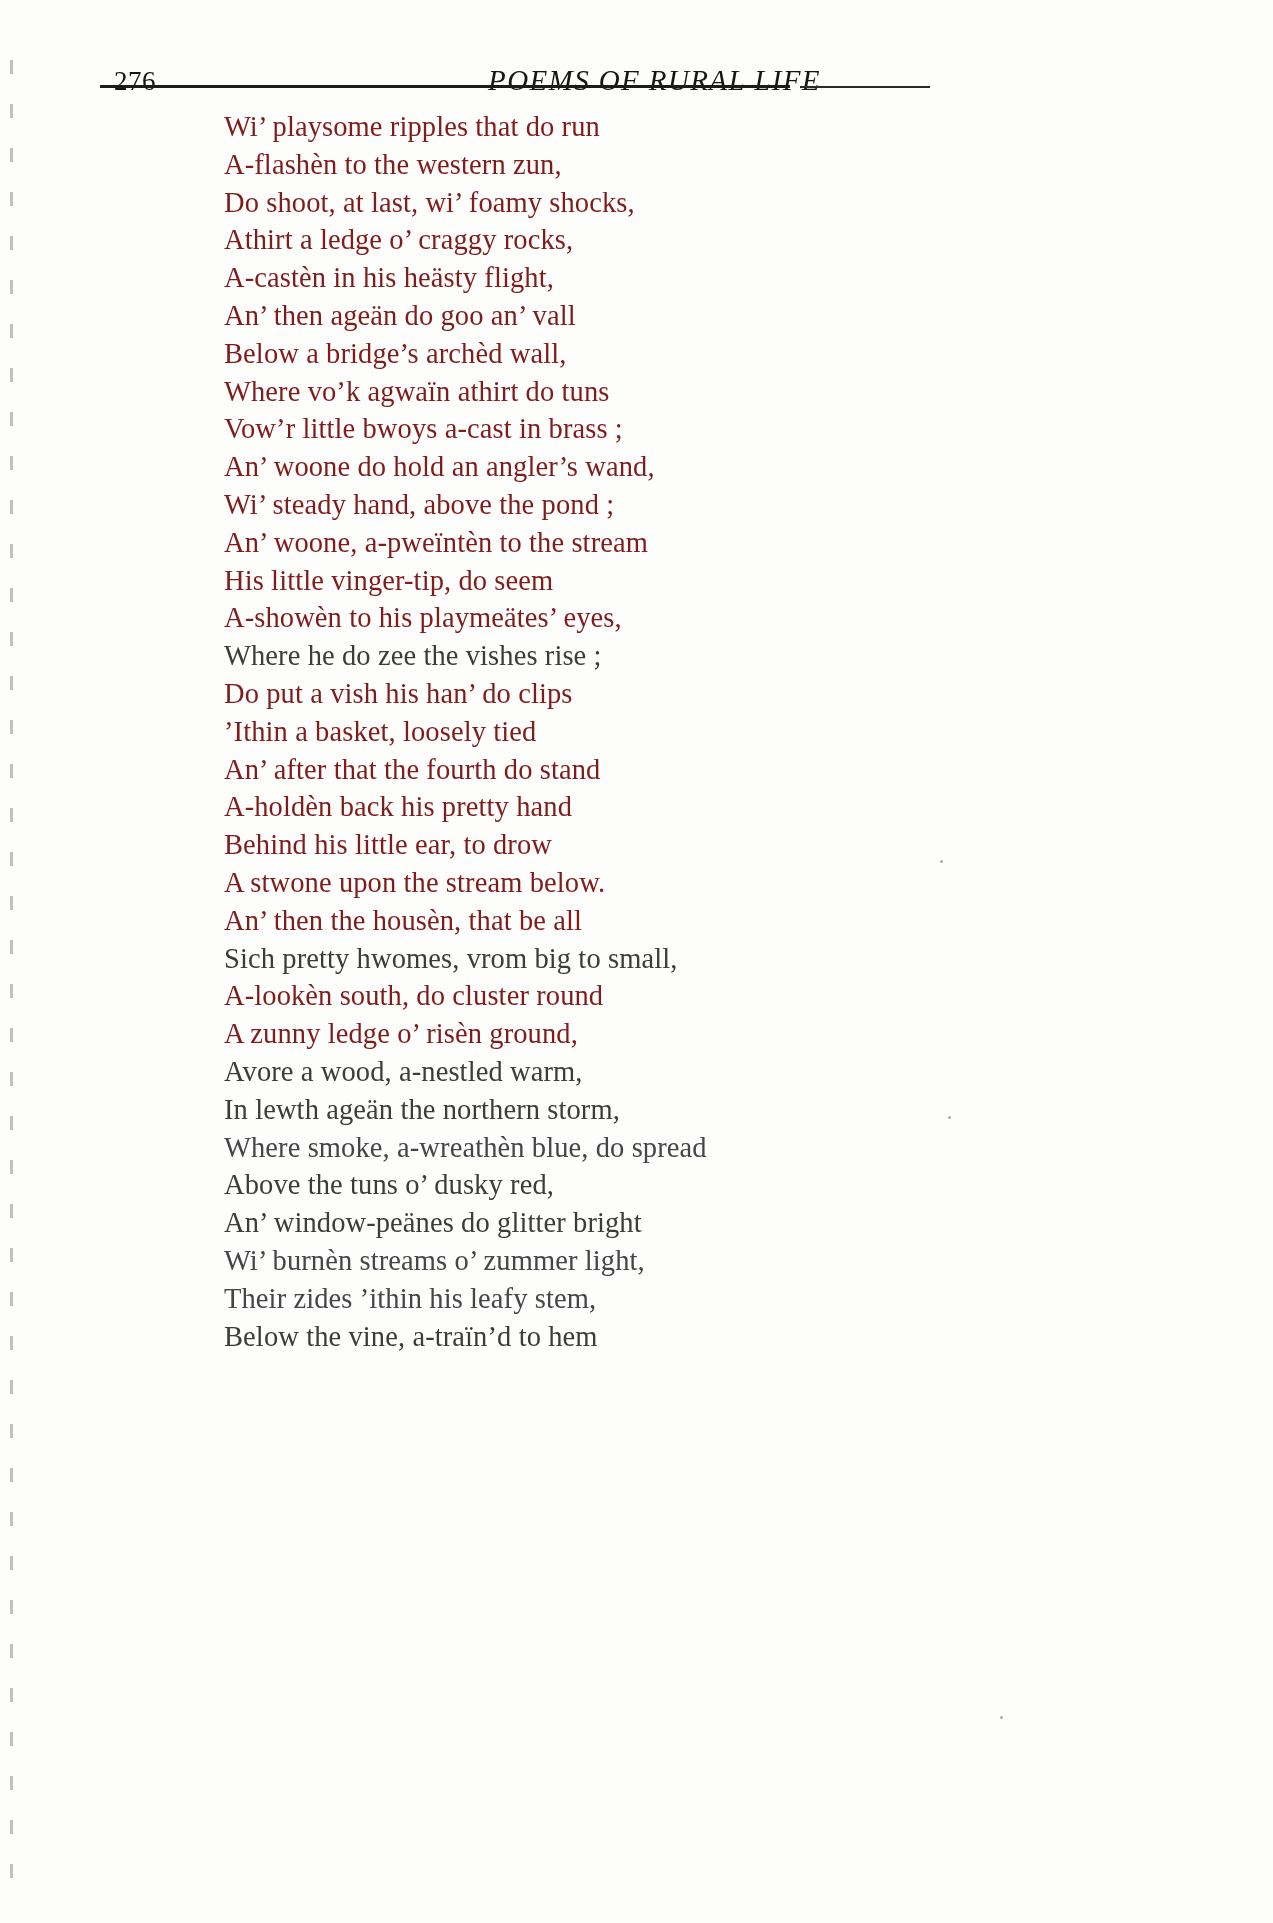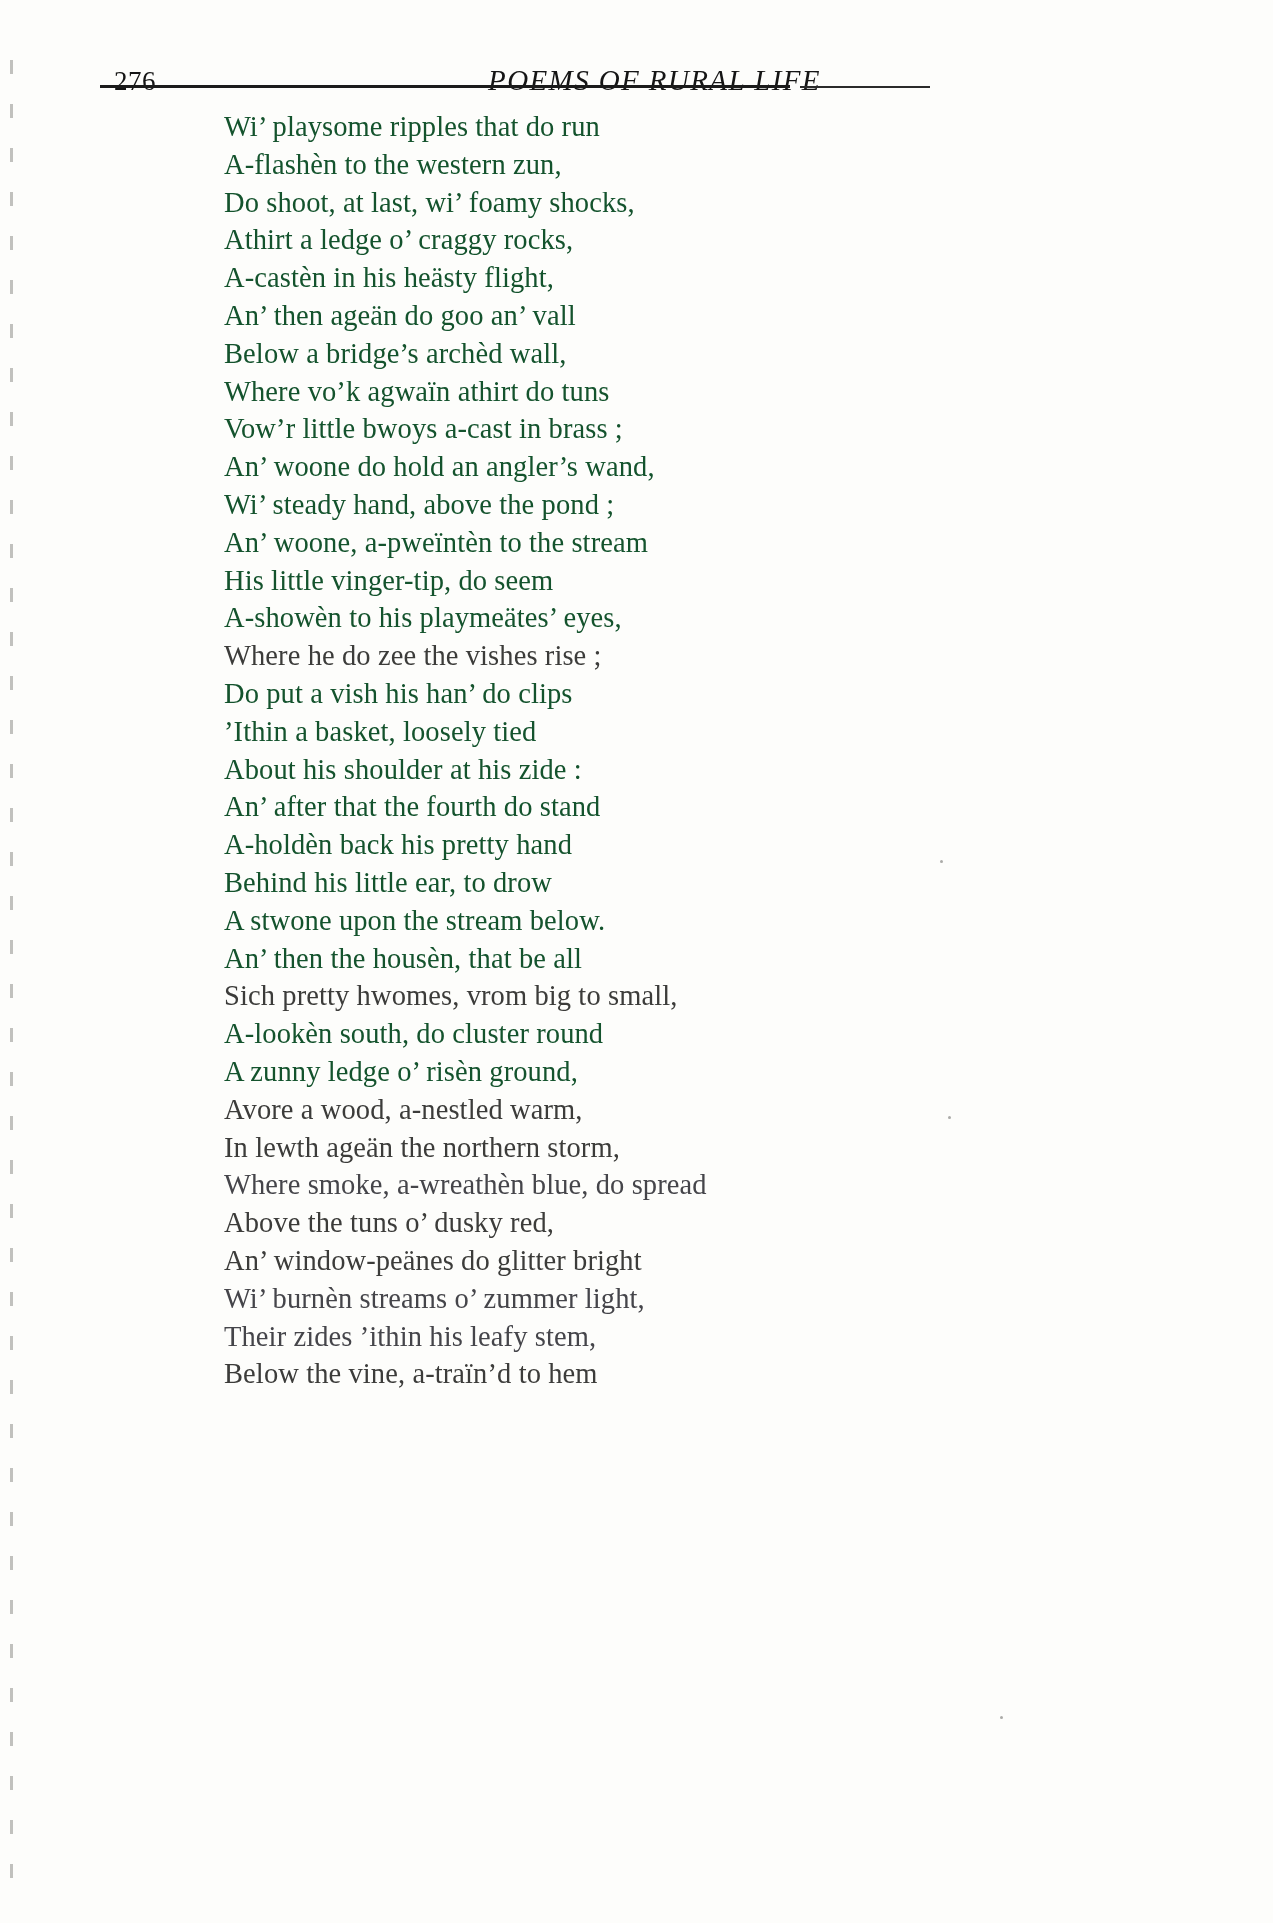--- a/index.html
+++ b/index.html
@@ -104,21 +104,21 @@
     position: absolute;
     left: 224px;
     top: 108px;
     width: 790px;
   }
   .line {
     font-size: 28.5px;
     line-height: 37.8px;
     white-space: pre;
     letter-spacing: 0.1px;
-    color: #14532d;
+    color: #7f1d1d;
   }
   .line.faded {
     color: #3c3c3a;
   }
   .line.faded-2 {
     color: #45454a;
   }
 </style>
 </head>
 <body>
@@ -151,21 +151,20 @@
     <div class="line">Where vo’k agwaïn athirt do tuns</div>
     <div class="line">Vow’r little bwoys a-cast in brass ;</div>
     <div class="line">An’ woone do hold an angler’s wand,</div>
     <div class="line">Wi’ steady hand, above the pond ;</div>
     <div class="line">An’ woone, a-pweïntèn to the stream</div>
     <div class="line">His little vinger-tip, do seem</div>
     <div class="line">A-showèn to his playmeätes’ eyes,</div>
     <div class="line faded">Where he do zee the vishes rise ;</div>
     <div class="line">Do put a vish his han’ do clips</div>
     <div class="line">’Ithin a basket, loosely tied</div>
-    <div class="line">About his shoulder at his zide :</div>
     <div class="line">An’ after that the fourth do stand</div>
     <div class="line">A-holdèn back his pretty hand</div>
     <div class="line">Behind his little ear, to drow</div>
     <div class="line">A stwone upon the stream below.</div>
     <div class="line">An’ then the housèn, that be all</div>
     <div class="line faded">Sich pretty hwomes, vrom big to small,</div>
     <div class="line">A-lookèn south, do cluster round</div>
     <div class="line">A zunny ledge o’ risèn ground,</div>
     <div class="line faded">Avore a wood, a-nestled warm,</div>
     <div class="line faded">In lewth ageän the northern storm,</div>

